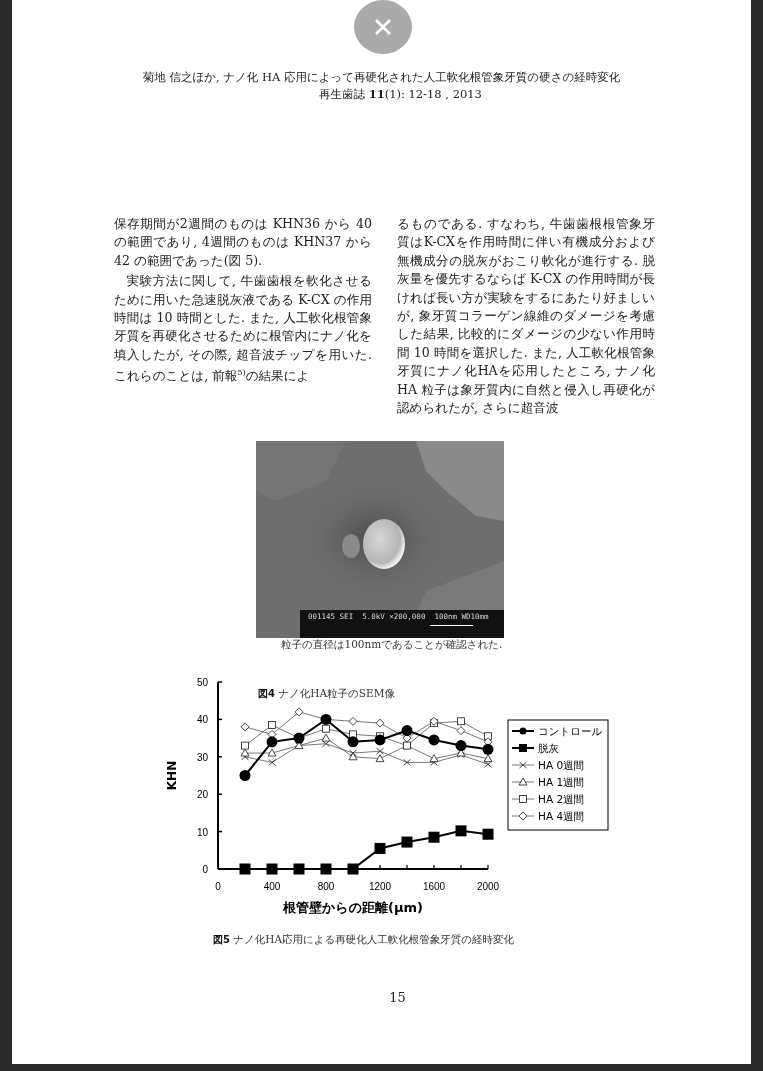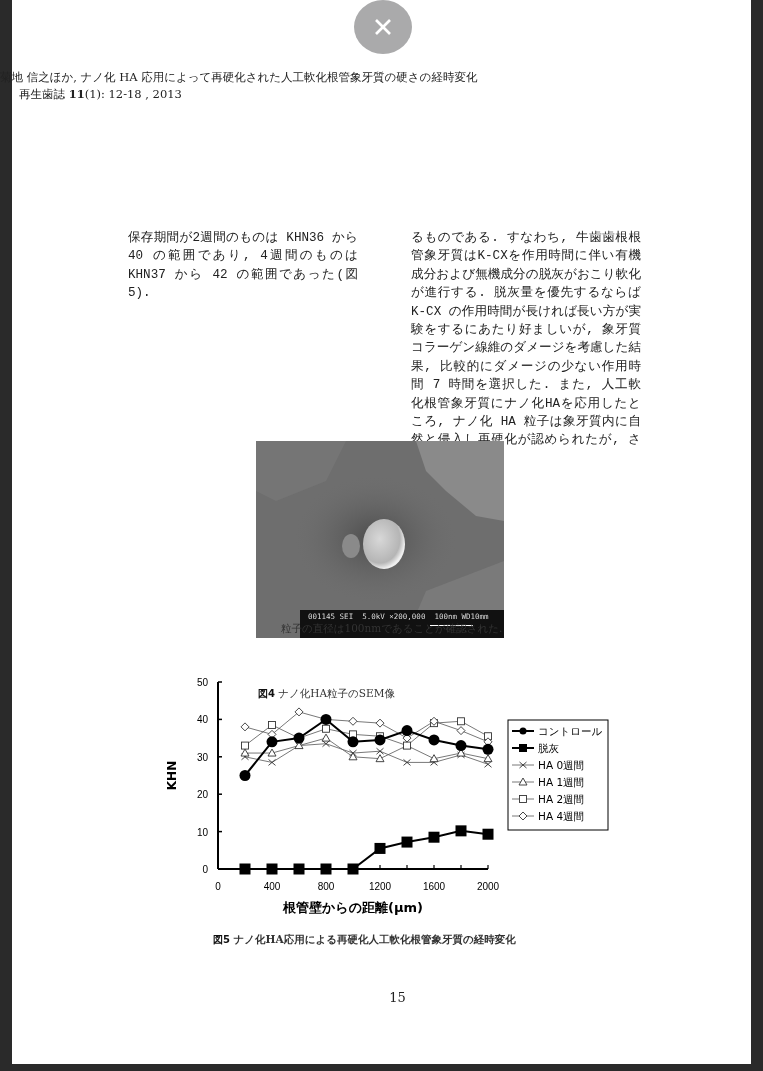--- a/index.html
+++ b/index.html
@@ -1,22 +1,22 @@
 <!DOCTYPE html>
 <html><head>
 <meta charset="utf-8">
 <style>
   html,body{margin:0;padding:0;}
   body{width:763px;height:1071px;background:#2a2a2a;position:relative;overflow:hidden;font-family:"DejaVu Serif",serif;}
   .page{position:absolute;left:12px;top:0;width:739px;height:1064px;background:#ffffff;}
   .close-btn{position:absolute;left:354px;top:0px;width:58px;height:54px;border-radius:50%;background:#aaaaab;display:flex;align-items:center;justify-content:center;cursor:pointer;}
   .close-btn svg{width:22px;height:22px;}
-  .hdr{position:absolute;left:0;width:763px;text-align:left;font-size:11.5px;color:#222;}
+  .hdr{position:absolute;left:0;width:763px;text-align:center;font-size:11.5px;color:#222;}
   .col{position:absolute;width:262px;font-size:12.6px;line-height:18.4px;color:#222;text-align:justify;}
-  .col p{margin:16px;font-family:Liberation Mono, monospace;}
+  .col p{margin:2px;}
   .heading{font-family:"DejaVu Sans",sans-serif;font-weight:bold;font-size:12.5px;margin-top:6px;}
   .indent{text-indent:1em;}
   sup{font-size:8px;}
   .sem{position:absolute;left:256px;top:441px;width:248px;height:197px;overflow:hidden;background:#6b6b6b;}
   .sem-bar{position:absolute;left:44px;bottom:0;right:0;height:28px;background:#111;color:#ddd;font-family:"DejaVu Sans Mono",monospace;font-size:7.5px;line-height:14px;white-space:pre;padding-left:8px;}
   .scale-line{position:absolute;left:174px;bottom:12px;width:43px;height:1px;background:#fff;}
   .cap{position:absolute;font-size:10.5px;color:#333;}
   .cap b{font-family:"DejaVu Sans",sans-serif;font-size:10px;color:#111;}
   .chart{position:absolute;left:150px;top:672px;width:460px;height:255px;}
   .pageno{position:absolute;left:0;width:763px;top:990px;text-align:center;font-size:13px;color:#222;margin-left:16px;}
@@ -33,24 +33,25 @@
   </svg>
 </div>
 
 <div class="hdr" style="top:70px;">菊地  信之ほか, ナノ化 HA 応用によって再硬化された人工軟化根管象牙質の硬さの経時変化</div>
 <div class="hdr" style="top:87px;margin-left:19px;">
   <span>再生歯誌 </span><b>11</b><span>(1): 12-18 , 2013</span>
 </div>
 
 <div class="col" style="left:112px;top:213px;">
   <p>保存期間が2週間のものは KHN36 から 40 の範囲であり, 4週間のものは KHN37 から 42 の範囲であった(図 5).</p>
+  <p class="indent"><span>実験方法に関して, 牛歯歯根を軟化させるために用いた急速脱灰液である K-CX の作用時間は 10 時間とした. また, 人工軟化根管象牙質を再硬化させるために根管内にナノ化を填入したが, その際, 超音波チップを用いた. これらのことは, 前報</span><sup>5)</sup><span>の結果によ</span></p>
 </div>
 
 <div class="col" style="left:395px;top:213px;">
-  <p>るものである. すなわち, 牛歯歯根根管象牙質はK-CXを作用時間に伴い有機成分および無機成分の脱灰がおこり軟化が進行する. 脱灰量を優先するならば K-CX の作用時間が長ければ長い方が実験をするにあたり好ましいが, 象牙質コラーゲン線維のダメージを考慮した結果, 比較的にダメージの少ない作用時間 7 時間を選択した. また, 人工軟化根管象牙質にナノ化HAを応用したところ, ナノ化 HA 粒子は象牙質内に自然と侵入し再硬化が認められたが, さらに超音波</p>
+  <p>るものである. すなわち, 牛歯歯根根管象牙質はK-CXを作用時間に伴い有機成分および無機成分の脱灰がおこり軟化が進行する. 脱灰量を優先するならば K-CX の作用時間が長ければ長い方が実験をするにあたり好ましいが, 象牙質コラーゲン線維のダメージを考慮した結果, 比較的にダメージの少ない作用時間 10 時間を選択した. また, 人工軟化根管象牙質にナノ化HAを応用したところ, ナノ化 HA 粒子は象牙質内に自然と侵入し再硬化が認められたが, さらに超音波</p>
 </div>
 
 <div class="sem">
   <svg width="248" height="197" style="position:absolute;left:0;top:0;">
     <defs>
       <radialGradient id="dk" cx="0.45" cy="0.5" r="0.45">
           <stop offset="0" stop-color="#4a4a4a"></stop>
           <stop offset="1" stop-color="#6c6c6c" stop-opacity="0"></stop>
         </radialGradient>
       <radialGradient id="pt" cx="0.4" cy="0.4" r="0.6">
@@ -67,21 +68,21 @@
     <ellipse cx="95" cy="105" rx="9" ry="12" fill="#8a8a8a"></ellipse>
     <ellipse cx="128" cy="103" rx="21" ry="25" fill="url(#pt)"></ellipse>
   </svg>
   <div class="sem-bar">001145 SEI  5.0kV ×200,000  100nm WD10mm</div>
   <div class="scale-line"></div>
 </div>
 
 <div class="cap" style="left:258px;top:644px;margin-top:43px;">
   <b>図4</b><span> ナノ化HA粒子のSEM像</span>
 </div>
-<div class="cap" style="left:281px;top:622px;">粒子の直径は100nmであることが確認された.</div>
+<div class="cap" style="left:281px;top:638px;">粒子の直径は100nmであることが確認された.</div>
 
 <svg class="chart" id="chart" viewBox="0 0 460 255">
     <line x1="68" y1="10" x2="68" y2="197" stroke="#000" stroke-width="2"></line>
     <line x1="68" y1="197" x2="338" y2="197" stroke="#000" stroke-width="2"></line>
     <line x1="68" y1="197" x2="72" y2="197" stroke="#000" stroke-width="1.5"></line>
     <text x="58" y="201" text-anchor="end" font-size="10" font-family="Liberation Sans, sans-serif">0</text>
     <line x1="68" y1="159.6" x2="72" y2="159.6" stroke="#000" stroke-width="1.5"></line>
     <text x="58" y="163.6" text-anchor="end" font-size="10" font-family="Liberation Sans, sans-serif">10</text>
     <line x1="68" y1="122.2" x2="72" y2="122.2" stroke="#000" stroke-width="1.5"></line>
     <text x="58" y="126.2" text-anchor="end" font-size="10" font-family="Liberation Sans, sans-serif">20</text>
@@ -246,17 +247,17 @@
       <rect x="369.5" y="123.5" width="7" height="7" fill="#fff" stroke="#333" stroke-width="0.9"></rect>
       <text x="388" y="131" font-size="10.5" font-family="DejaVu Sans, sans-serif">HA  2週間</text>
     </g>
     <g>
       <line x1="362" y1="144" x2="384" y2="144" stroke="#555" stroke-width="0.8"></line>
       <polygon points="373,140 377,144 373,148 369,144" fill="#fff" stroke="#333" stroke-width="0.9"></polygon>
       <text x="388" y="148" font-size="10.5" font-family="DejaVu Sans, sans-serif">HA  4週間</text>
     </g>
   </svg>
 
-<div class="cap" style="left:213px;top:933px;font-weight:bold;">
+<div class="cap" style="left:213px;top:933px;">
   <b>図5</b><span> ナノ化HA応用による再硬化人工軟化根管象牙質の経時変化</span>
 </div>
 
 <div class="pageno">15</div>
 
 </body></html>

